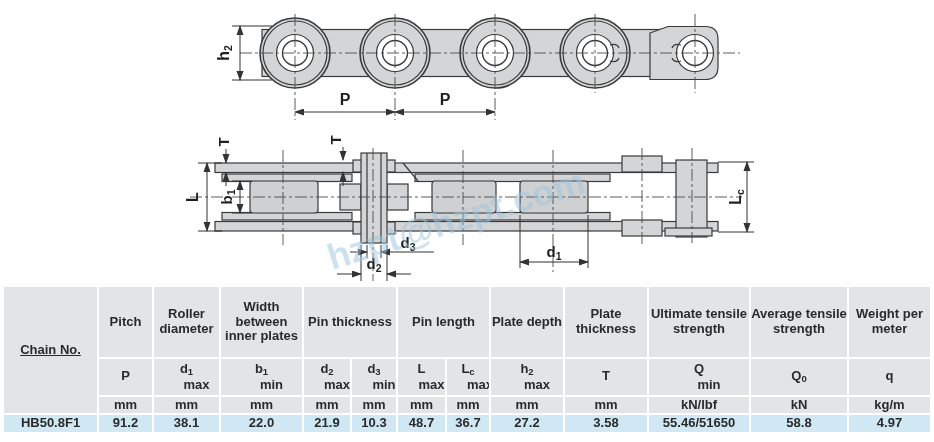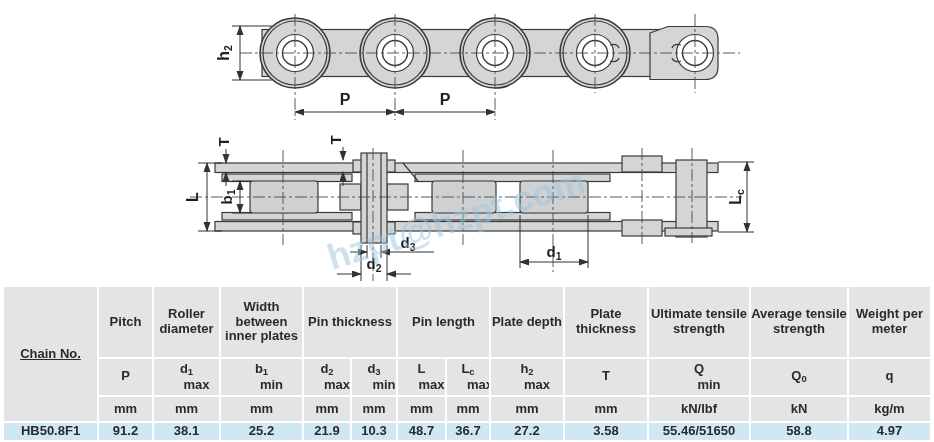--- a/index.html
+++ b/index.html
@@ -21,21 +21,21 @@
     margin:0 auto;width:930px;
   }
   table.spec td{
     padding:0;text-align:center;vertical-align:middle;
     background:#e3e4e5;color:#2a2a2a;
     font-size:13px;font-weight:600;line-height:1.12;
     overflow:hidden;
   }
   td.r1{height:70px;}
   td.r2{height:36px;}
-  td.r3{height:24px;font-size:13px;}
+  td.r3{height:16px;font-size:13px;}
   td.r4{height:17px;background:#cfe8f4 !important;font-size:13.5px;}
   td.chaincell{background:#e3e4e5;text-decoration:underline;}
   .sub{font-size:9.5px;vertical-align:-2px;}
   .qual{font-size:13px;padding-left:20px;}
 </style>
 </head>
 <body>
 
 <div class="diagram-wrap">
 <svg width="934" height="285" viewBox="0 0 934 285">
@@ -307,21 +307,21 @@
     <td class="r3">mm</td>
     <td class="r3">mm</td>
     <td class="r3">kN/lbf</td>
     <td class="r3">kN</td>
     <td class="r3">kg/m</td>
   </tr>
   <tr>
     <td class="r4">HB50.8F1</td>
     <td class="r4">91.2</td>
     <td class="r4">38.1</td>
-    <td class="r4">25.2</td>
+    <td class="r4">22.0</td>
     <td class="r4">21.9</td>
     <td class="r4">10.3</td>
     <td class="r4">48.7</td>
     <td class="r4">36.7</td>
     <td class="r4">27.2</td>
     <td class="r4">3.58</td>
     <td class="r4">55.46/51650</td>
     <td class="r4">58.8</td>
     <td class="r4">4.97</td>
   </tr>

